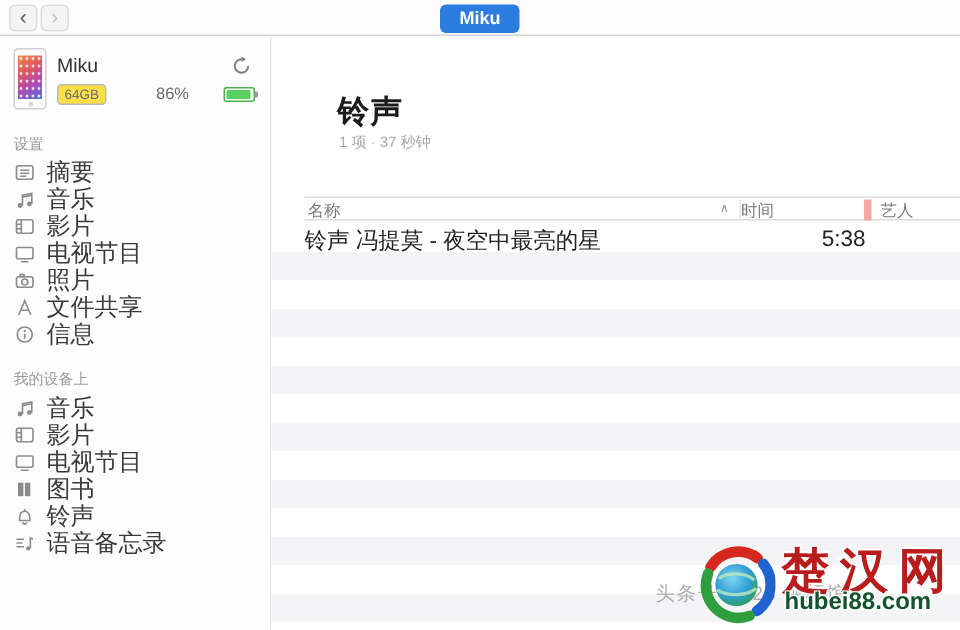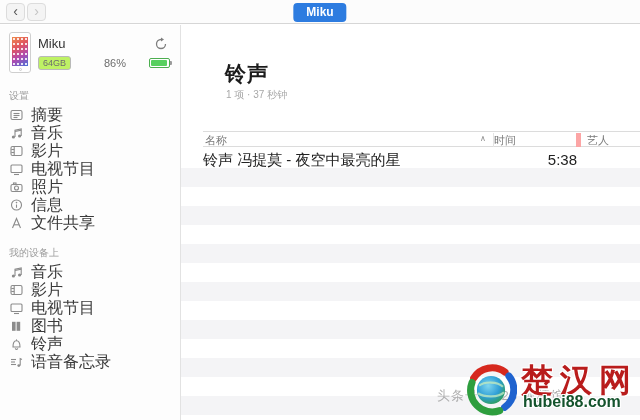--- a/index.html
+++ b/index.html
@@ -26,21 +26,21 @@
   .iphone { position:absolute; left:9px; top:1px; width:22px; height:41px;
     border:1px solid #cfcfcf; border-radius:3px; background:#fff; }
   .iphone .screen { position:absolute; left:2px; right:2px; top:4px; bottom:6px;
     background:
       radial-gradient(circle at 2px 2px, rgba(255,255,255,.85) .7px, rgba(255,255,255,0) 1.2px) 0 0/4px 5px,
       linear-gradient(150deg,#ef8a4d 0%,#e05560 35%,#b04ab0 65%,#4a72d8 100%); }
   .iphone .homebtn { position:absolute; left:50%; bottom:1px; width:3px; height:3px;
     margin-left:-1.5px; border:1px solid #c9c9c9; border-radius:50%; }
   .device-name { position:absolute; left:38px; top:5px; font-size:13px; color:#333; }
   .capacity-badge { position:absolute; left:38px; top:25px; font-size:9px; color:#6d6d6d;
-    border:1px solid #b9b9b9; border-radius:3px; padding:1px 4px; background:#bef264; }
+    border:1px solid #b9b9b9; border-radius:3px; padding:1px 4px; background:#fde047; }
   .sync { position:absolute; right:12px; top:6px; width:14px; height:14px; }
   .battery-row { position:absolute; left:104px; top:26px; display:flex; align-items:center;gap:19px; }
   .battery-pct { font-size:11px; color:#6d6d6d; margin-right:4px; }
   .battery { position:relative; width:21px; height:10px; border:1px solid #4cae4f;
     border-radius:2px; background:#fff; }
   .battery .fill { position:absolute; left:1px; top:1px; bottom:1px; width:86%;
     background:#57d05f; border-radius:1px; }
   .battery .tip { position:absolute; right:-3px; top:2px; width:2px; height:4px;
     background:#9b9b9b; border-radius:0 1px 1px 0; }
   .bolt { margin-left:2px; width:7px; height:10px; }
@@ -176,35 +176,35 @@
             <rect x="2" y="4.5" width="11" height="7" rx="1.5"></rect>
             <rect x="4.5" y="3" width="2.5" height="1.5"></rect>
             <circle cx="7.5" cy="8" r="2"></circle>
           </svg>
       </span>
       <span>照片</span>
     </div>
     <div class="side-item">
       <span class="ic">
         <svg width="15" height="14" viewBox="0 0 15 14">
+            <path d="M3.5 12 L7.5 2.5 L11.5 12"></path>
+            <line x1="5" y1="8.8" x2="10" y2="8.8"></line>
+          </svg>
+      </span>
+      <span>文件共享</span>
+    </div>
+    <div class="side-item">
+      <span class="ic">
+        <svg width="15" height="14" viewBox="0 0 15 14">
             <circle cx="7.5" cy="7" r="5"></circle>
             <line x1="7.5" y1="6.5" x2="7.5" y2="9.8"></line>
             <circle class="f" cx="7.5" cy="4.6" r="0.8"></circle>
           </svg>
       </span>
       <span>信息</span>
-    </div>
-    <div class="side-item">
-      <span class="ic">
-        <svg width="15" height="14" viewBox="0 0 15 14">
-            <path d="M3.5 12 L7.5 2.5 L11.5 12"></path>
-            <line x1="5" y1="8.8" x2="10" y2="8.8"></line>
-          </svg>
-      </span>
-      <span>文件共享</span>
     </div>
 
     <div class="section-label" style="margin-top:14px;">我的设备上</div>
 
     <div class="side-item">
       <span class="ic">
         <svg width="15" height="14" viewBox="0 0 15 14">
             <circle class="f" cx="4.4" cy="11" r="1.6"></circle>
             <circle class="f" cx="10.6" cy="10" r="1.6"></circle>
             <path d="M6 11 V4.2 L12.2 3 V10" stroke-width="1.2"></path>

